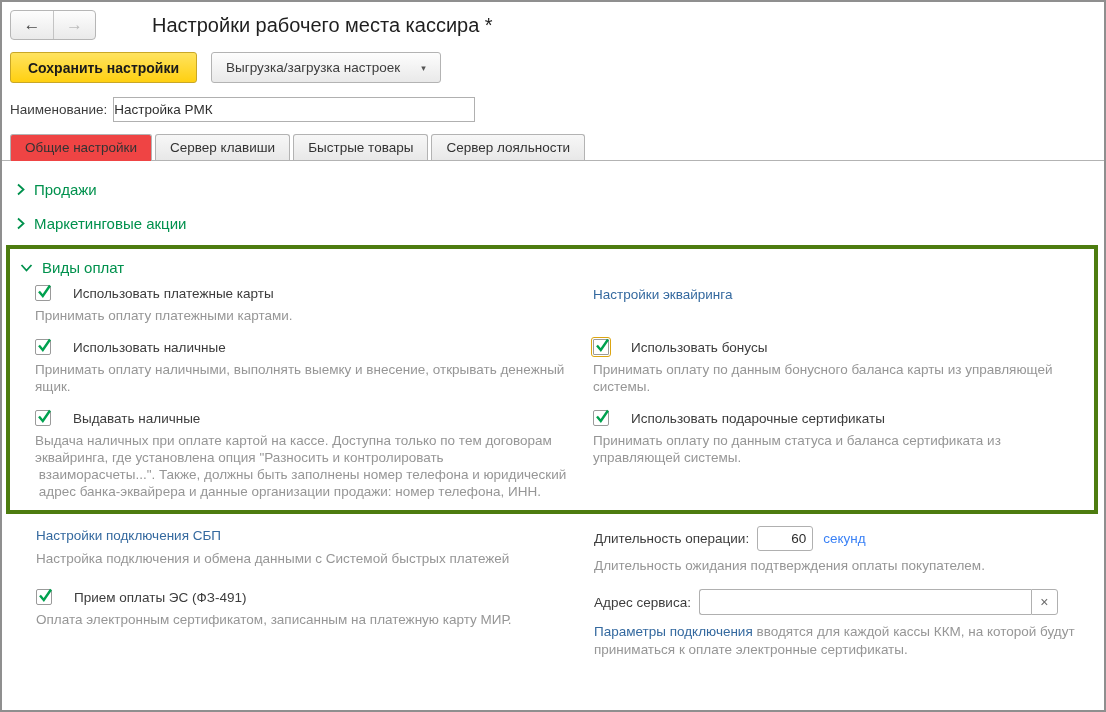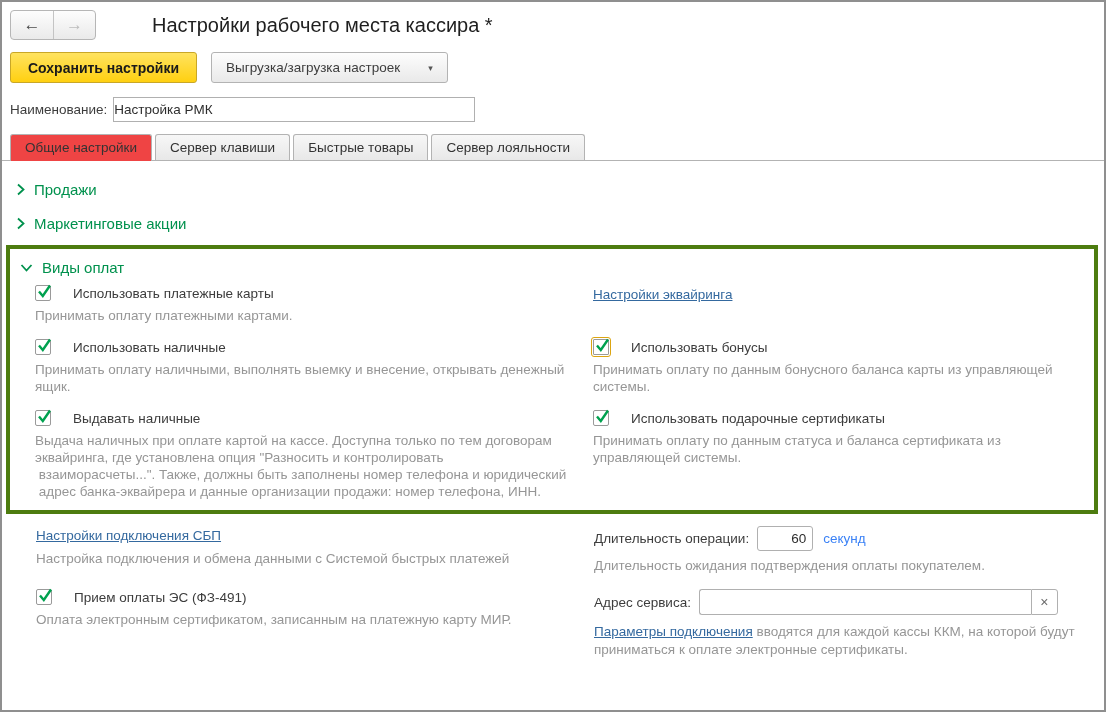--- a/index.html
+++ b/index.html
@@ -25,21 +25,21 @@
   
   .toolbar { display: flex; align-items: center; margin-top: 12px; padding: 0 8px; }
   .btn-save {
     height: 31px; padding: 0 17px; font-size: 14px; font-weight: bold; color: #1a1a1a;
     background: linear-gradient(#ffe35f, #ffd011); border: 1px solid #c9a727; border-radius: 3px;
     cursor: pointer;
   }
   .btn-dd {
     height: 31px; margin-left: 14px; padding: 0 14px; font-size: 13.5px; color: #3d3d3d;
     background: linear-gradient(#fdfdfd, #e9e9e9); border: 1px solid #b3b3b3; border-radius: 3px;
-    cursor: pointer; display: inline-flex; align-items: center; gap: 28px;
+    cursor: pointer; display: inline-flex; align-items: center; gap: 21px;
   }
   .caret { font-size: 9px; color: #555; }
   
   .name-row { display: flex; align-items: center; margin-top: 14px; padding: 0 8px; }
   .name-row label { font-size: 13.5px; color: #3d3d3d; }
   .name-row input {
     margin-left: 6px; width: 362px; height: 25px; border: 1px solid #b0b0b0;
     font-size: 13.5px; color: #2e2e2e; padding: 0 0; outline: none;
   }
   
@@ -67,21 +67,21 @@
   .cell { min-width: 0; }
   .chk { display: flex; align-items: center; gap: 22px; cursor: pointer; }
   .cb {
     width: 16px; height: 16px; border: 1px solid #9a9a9a; border-radius: 2px; background: #fff;
     position: relative; flex: none;
   }
   .cb svg { position: absolute; left: 0px; top: -3px; }
   .cb.focus { outline: 1px solid #dca512; outline-offset: 1px; border-radius: 1px; }
   .chk .lbl { font-size: 13.5px; color: #3c3c3c; }
   .desc { margin-top: 6px; font-size: 13.5px; line-height: 17px; color: #969696; white-space: pre-wrap; }
-  a.lnk { font-size: 13.5px; color: #34699f; text-decoration: underline; cursor: pointer; }
+  a.lnk { font-size: 13.5px; color: #34699f; cursor: pointer; }
   .inline-desc { font-size: 13.5px; line-height: 18px; color: #969696; margin-top: 8px; }
   
   .field-row { display: flex; align-items: center; }
   .field-row .flabel { font-size: 13.5px; color: #3d3d3d; }
   .num-input {
     width: 56px; height: 25px; margin-left: 8px; border: 1px solid #b0b0b0; border-radius: 3px;
     font-size: 13.5px; color: #2e2e2e; text-align: right; padding: 0 6px; outline: none;
   }
   .unit { margin-left: 10px; font-size: 13.5px; color: #3b82f6; }
   .addr-group { display: inline-flex; margin-left: 8px; height: 26px; }

